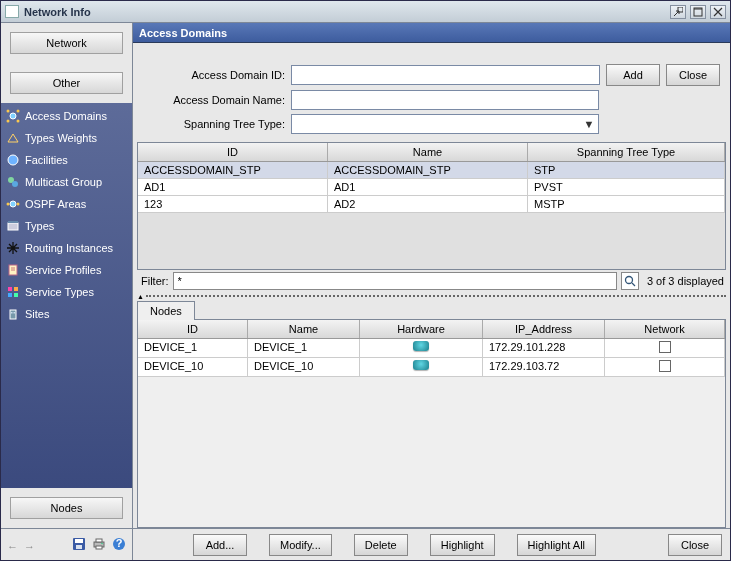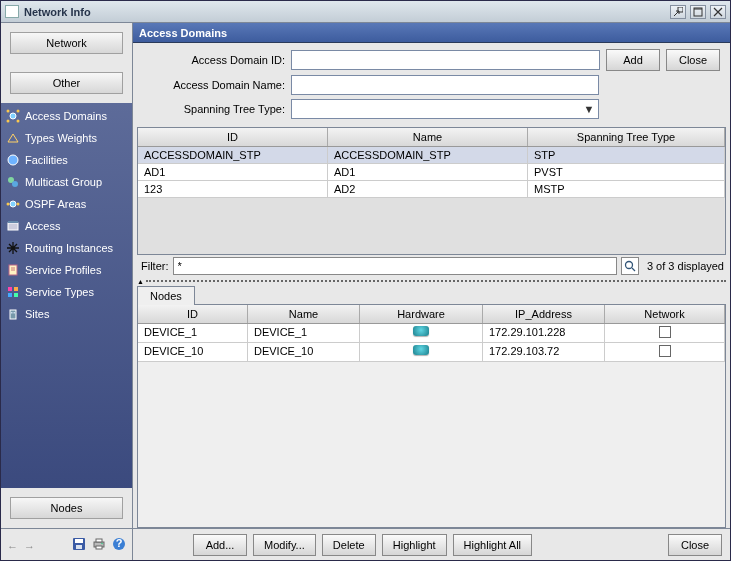--- a/index.html
+++ b/index.html
@@ -13,21 +13,21 @@
   .titlebar .tbtn svg { width: 10px; height: 10px; }
   .body { flex: 1; display: flex; overflow: hidden; }
   .sidebar { width: 132px; border-right: 1px solid #7d8797; display: flex; flex-direction: column; background: #e8e8e8; }
   .sbtn { height: 22px; background: linear-gradient(to bottom,#f7f7f7,#d7d7d7); border: 1px solid #a0a0a0; margin: 9px; display: flex; align-items: center; justify-content: center; cursor: pointer; }
   .streeshell { flex: 1; background: linear-gradient(to bottom,#5d6b99,#3b4a7e); padding: 2px 0; overflow: hidden; }
   .sitem { height: 22px; display: flex; align-items: center; padding: 0 4px; color: #fff; cursor: pointer; }
   .sitem .sicon { width: 16px; height: 16px; margin-right: 4px; display:flex; align-items:center; justify-content:center; }
   .sitem .sicon svg { width:14px; height:14px; }
   .main { flex: 1; display: flex; flex-direction: column; background: #e8e8e8; }
   .mainhdr { height: 20px; background: linear-gradient(to bottom,#5978b7,#3d5c9e); color: #fff; font-weight: bold; display:flex; align-items:center; padding-left:6px; border-bottom:1px solid #2a3a5a; }
-  .form { padding: 6px 10px 4px 18px; }
+  .form { padding: 6px 10px 4px 18px; margin-top: 15px; }
   .frow { display:flex; align-items:center; margin-bottom:4px; }
   .flbl { width: 140px; text-align:right; padding-right:6px; color: #000; }
   .finput { flex:1; height:20px; border:1px solid #7a8aa5; background:#fff; padding:0 4px; }
   .topbtns { display:flex; gap:6px; margin-left:6px; }
   .btn { height:22px; min-width:54px; padding:0 10px; border:1px solid #888; background:linear-gradient(to bottom,#fafafa,#d6d6d6); cursor:pointer; display:flex; align-items:center; justify-content:center; }
   .fsel { flex:1; height:20px; border:1px solid #7a8aa5; background:#fff; display:flex; align-items:center; justify-content:flex-end; padding:0 2px; }
   .fsel .ddarrow { width:14px; height:14px; display:flex; align-items:center; justify-content:center; color:#333; }
   .tablewrap { border:1px solid #7d8797; margin:0 4px; background:#e0e0e0; height: 128px; display:flex; flex-direction:column; }
   .thead { display:flex; background:linear-gradient(to bottom,#f3f3f3,#d8d8d8); border-bottom:1px solid #999; }
   .th { border-right:1px solid #aaa; padding:3px 6px; text-align:center; font-weight:normal; }
@@ -46,21 +46,21 @@
   .dragbar .line { flex:1; border-top:2px dotted #666; height:0; }
   .tabs { margin:0 4px; display:flex; border-bottom:1px solid #7d8797; }
   .tab { border:1px solid #7d8797; border-bottom:none; padding:3px 12px; background:#eaeaea; margin-right:-1px; position:relative; top:1px; }
   .tab.sel { background:#efefef; }
   .table2wrap { border:1px solid #7d8797; border-top:none; margin:0 4px; background:#efefef; flex:1; display:flex; flex-direction:column; }
   .t2-id { width:110px; } .t2-name { width:112px; } .t2-hw { width:123px; text-align:center; } .t2-ip { width:122px; } .t2-gw { flex:1; text-align:center; }
   .hwicon { display:inline-block; width:16px; height:10px; background:radial-gradient(circle at 50% 40%, #5fd6e3, #1b7f8c); border-radius:3px; box-shadow:0 1px 1px rgba(0,0,0,.3); }
   .chk { display:inline-block; width:12px; height:12px; border:1px solid #666; background:#fff; }
   .bottombar { height:32px; border-top:1px solid #7d8797; display:flex; align-items:center; padding:0 8px; gap:4px; background:#e8e8e8; }
   .bottombar .gap { flex:1; }
-  .bottombar .btngrp { display:flex; gap:6px; }
+  .bottombar .btngrp { display:flex; gap:22px; }
 </style>
 </head>
 <body>
 
 <div class="window">
   <div class="titlebar">
     <div class="ticon"></div>
     <div class="ttxt">Network Info</div>
     <div class="spacer"></div>
     <div class="tbtn">
@@ -134,21 +134,21 @@
             </span>
             <span>OSPF Areas</span>
           </div>
         <div class="sitem">
             <span class="sicon">
               <svg viewBox="0 0 14 14">
                 <rect x="2" y="4" width="10" height="7" fill="#ccd" stroke="#fff"></rect>
                 <rect x="2" y="2" width="10" height="2" fill="#68a"></rect>
               </svg>
             </span>
-            <span>Access</span>
+            <span>Types</span>
           </div>
         <div class="sitem">
             <span class="sicon">
               <svg viewBox="0 0 14 14">
                 <path d="M7 1 L7 13 M1 7 L13 7 M3 3 L11 11 M11 3 L3 11" stroke="#111" stroke-width="1.3"></path>
               </svg>
             </span>
             <span>Routing Instances</span>
           </div>
         <div class="sitem">

